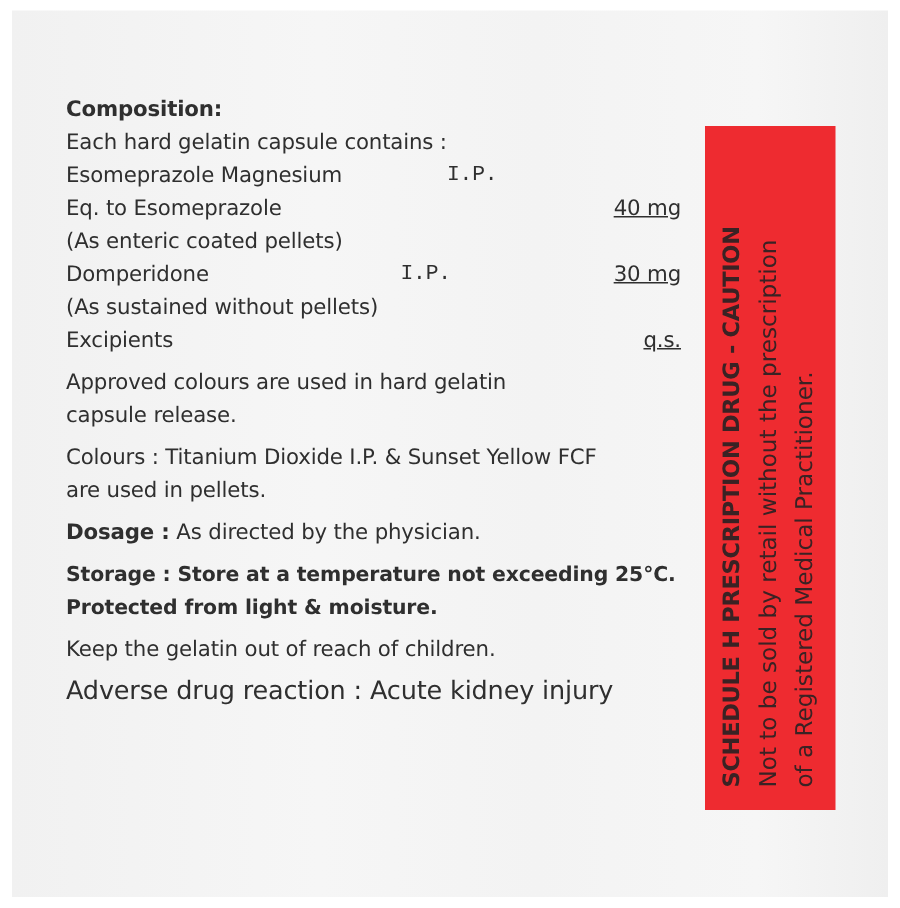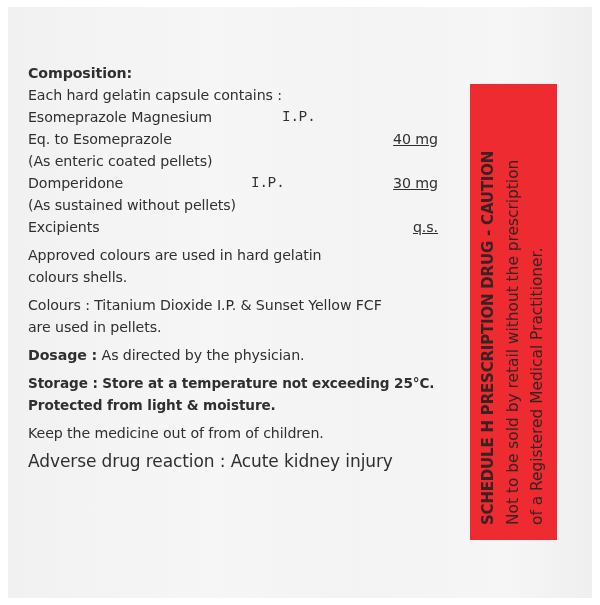--- a/index.html
+++ b/index.html
@@ -7,21 +7,21 @@
       width: 600px; height: 605px; background: #ffffff;
       position: relative; overflow: hidden;
       font-family: "DejaVu Sans", "Liberation Sans", sans-serif;
       color: #2f2f2f;
     }
     .panel {
       position: absolute; left: 8px; top: 7px; width: 584px; height: 591px;
       background: linear-gradient(90deg, #f1f1f1 0%, #f6f6f6 35%, #f3f3f3 60%, #f6f6f6 85%, #efefef 100%);
     }
     .content {
-      position: absolute; left: 28px; top: 62px; width: 410px;
+      position: absolute; left: 44px; top: 62px; width: 410px;
       font-size: 14.2px; line-height: 22px; letter-spacing: -0.1px;
     }
     .line { position: relative; white-space: nowrap; height: 22px; }
     .bold { font-weight: bold; }
     .col-ip { position: absolute; font-family: Liberation Mono, monospace; }
     .col-qty { position: absolute; right: 0; text-decoration: underline; }
     .gap { margin-top: 6px; }
     .red-box {
       position: absolute; left: 470px; top: 84px; width: 87px; height: 456px;
       background: #ee2b30;
@@ -66,34 +66,34 @@
   </div>
   <div class="line">
     <span>(As sustained without pellets)</span>
   </div>
   <div class="line">
     <span>Excipients</span>
     <span class="col-qty">q.s.</span>
   </div>
 
   <div class="line gap">Approved colours are used in hard gelatin</div>
-  <div class="line">colours shells.</div>
+  <div class="line">capsule release.</div>
 
   <div class="line gap">Colours : Titanium Dioxide I.P.  &amp; Sunset Yellow FCF</div>
   <div class="line">are used in pellets.</div>
 
   <div class="line gap">
     <span class="bold">Dosage :</span>
     <span>As directed by the physician.</span>
   </div>
 
   <div class="line bold gap" style="font-size:13.6px">Storage : Store at a temperature not exceeding 25°C.</div>
   <div class="line bold" style="font-size:13.6px">Protected from light &amp; moisture.</div>
 
-  <div class="line gap">Keep the medicine out of from of children.</div>
+  <div class="line gap">Keep the gelatin out of reach of children.</div>
   <div class="line gap" style="font-size:17px">Adverse drug reaction : Acute kidney injury</div>
 </div>
 
 <div class="red-box">
   <div class="rot">
     <div class="b">SCHEDULE H PRESCRIPTION DRUG - CAUTION</div>
     <div class="n">Not to be sold by retail without the prescription</div>
     <div class="n">of a Registered Medical Practitioner.</div>
   </div>
 </div>

